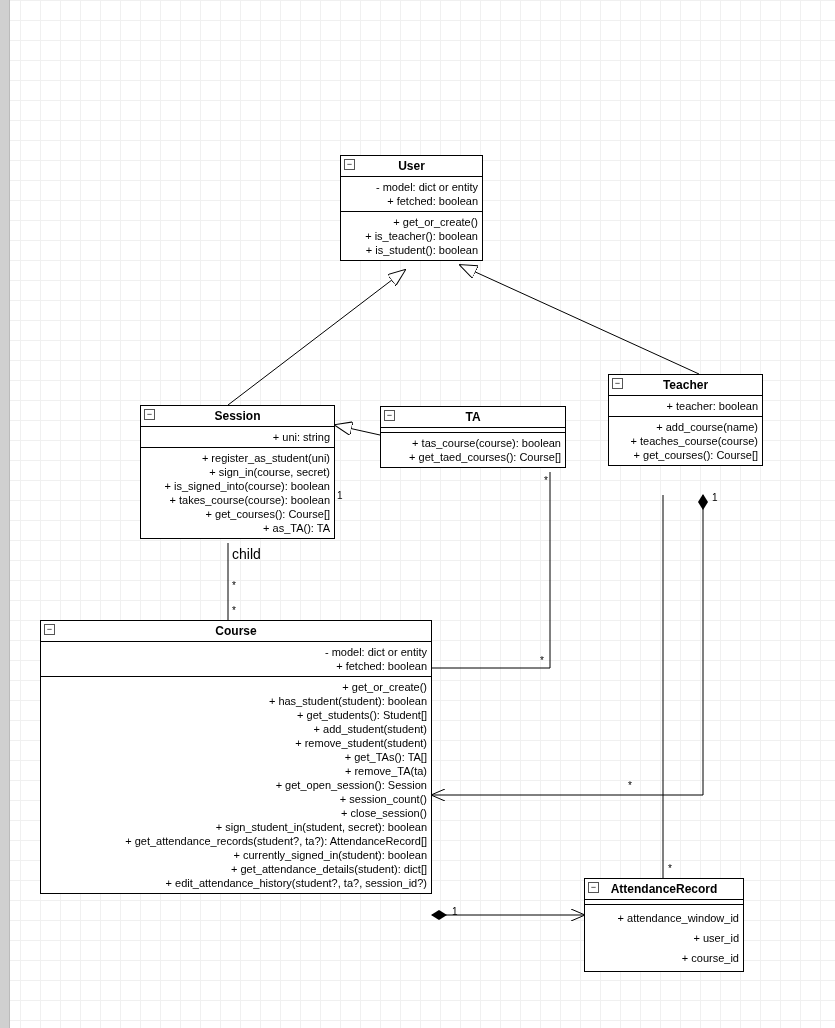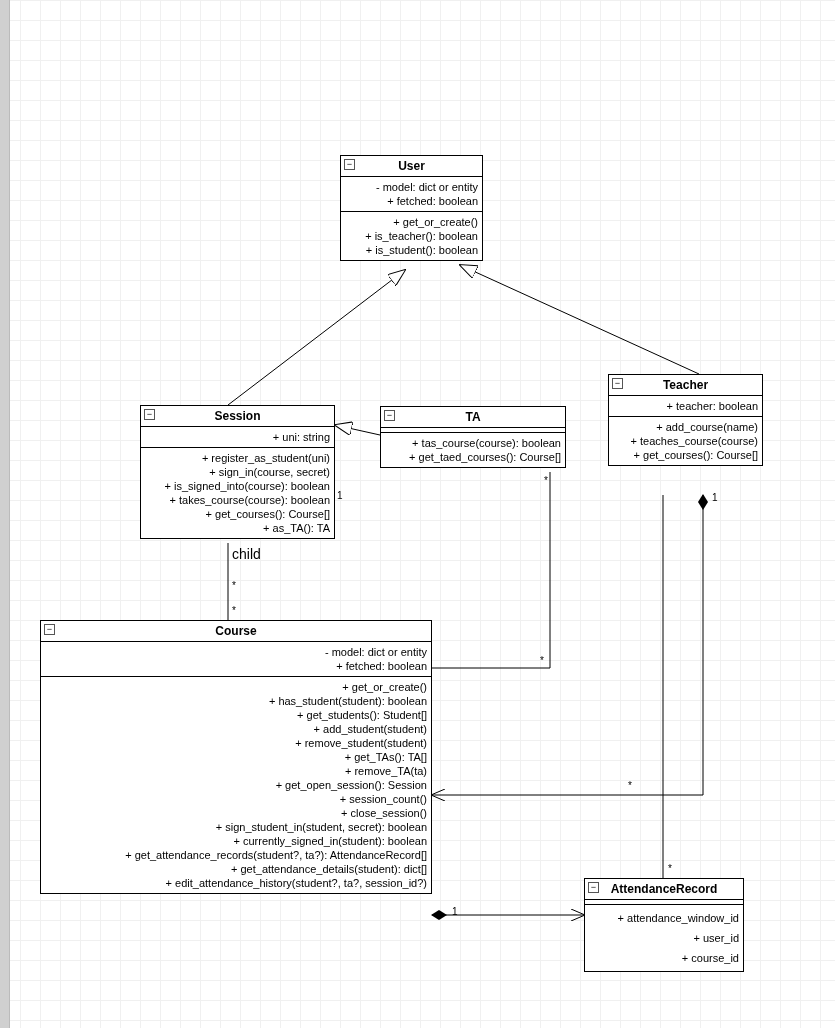--- a/index.html
+++ b/index.html
@@ -192,22 +192,22 @@
       <div>+ has_student(student): boolean</div>
       <div>+ get_students(): Student[]</div>
       <div>+ add_student(student)</div>
       <div>+ remove_student(student)</div>
       <div>+ get_TAs(): TA[]</div>
       <div>+ remove_TA(ta)</div>
       <div>+ get_open_session(): Session</div>
       <div>+ session_count()</div>
       <div>+ close_session()</div>
       <div>+ sign_student_in(student, secret): boolean</div>
+      <div>+ get_attendance_records(student?, ta?): AttendanceRecord[]</div>
       <div>+ currently_signed_in(student): boolean</div>
-      <div>+ get_attendance_records(student?, ta?): AttendanceRecord[]</div>
       <div>+ get_attendance_details(student): dict[]</div>
       <div>+ edit_attendance_history(student?, ta?, session_id?)</div>
     </div>
   </div>
 
   <div class="umlclass" style="left:584px; top:878px; width:160px;">
     <div class="titlebar">
       <span class="collapse">−</span>
       <span>AttendanceRecord</span>
     </div>

